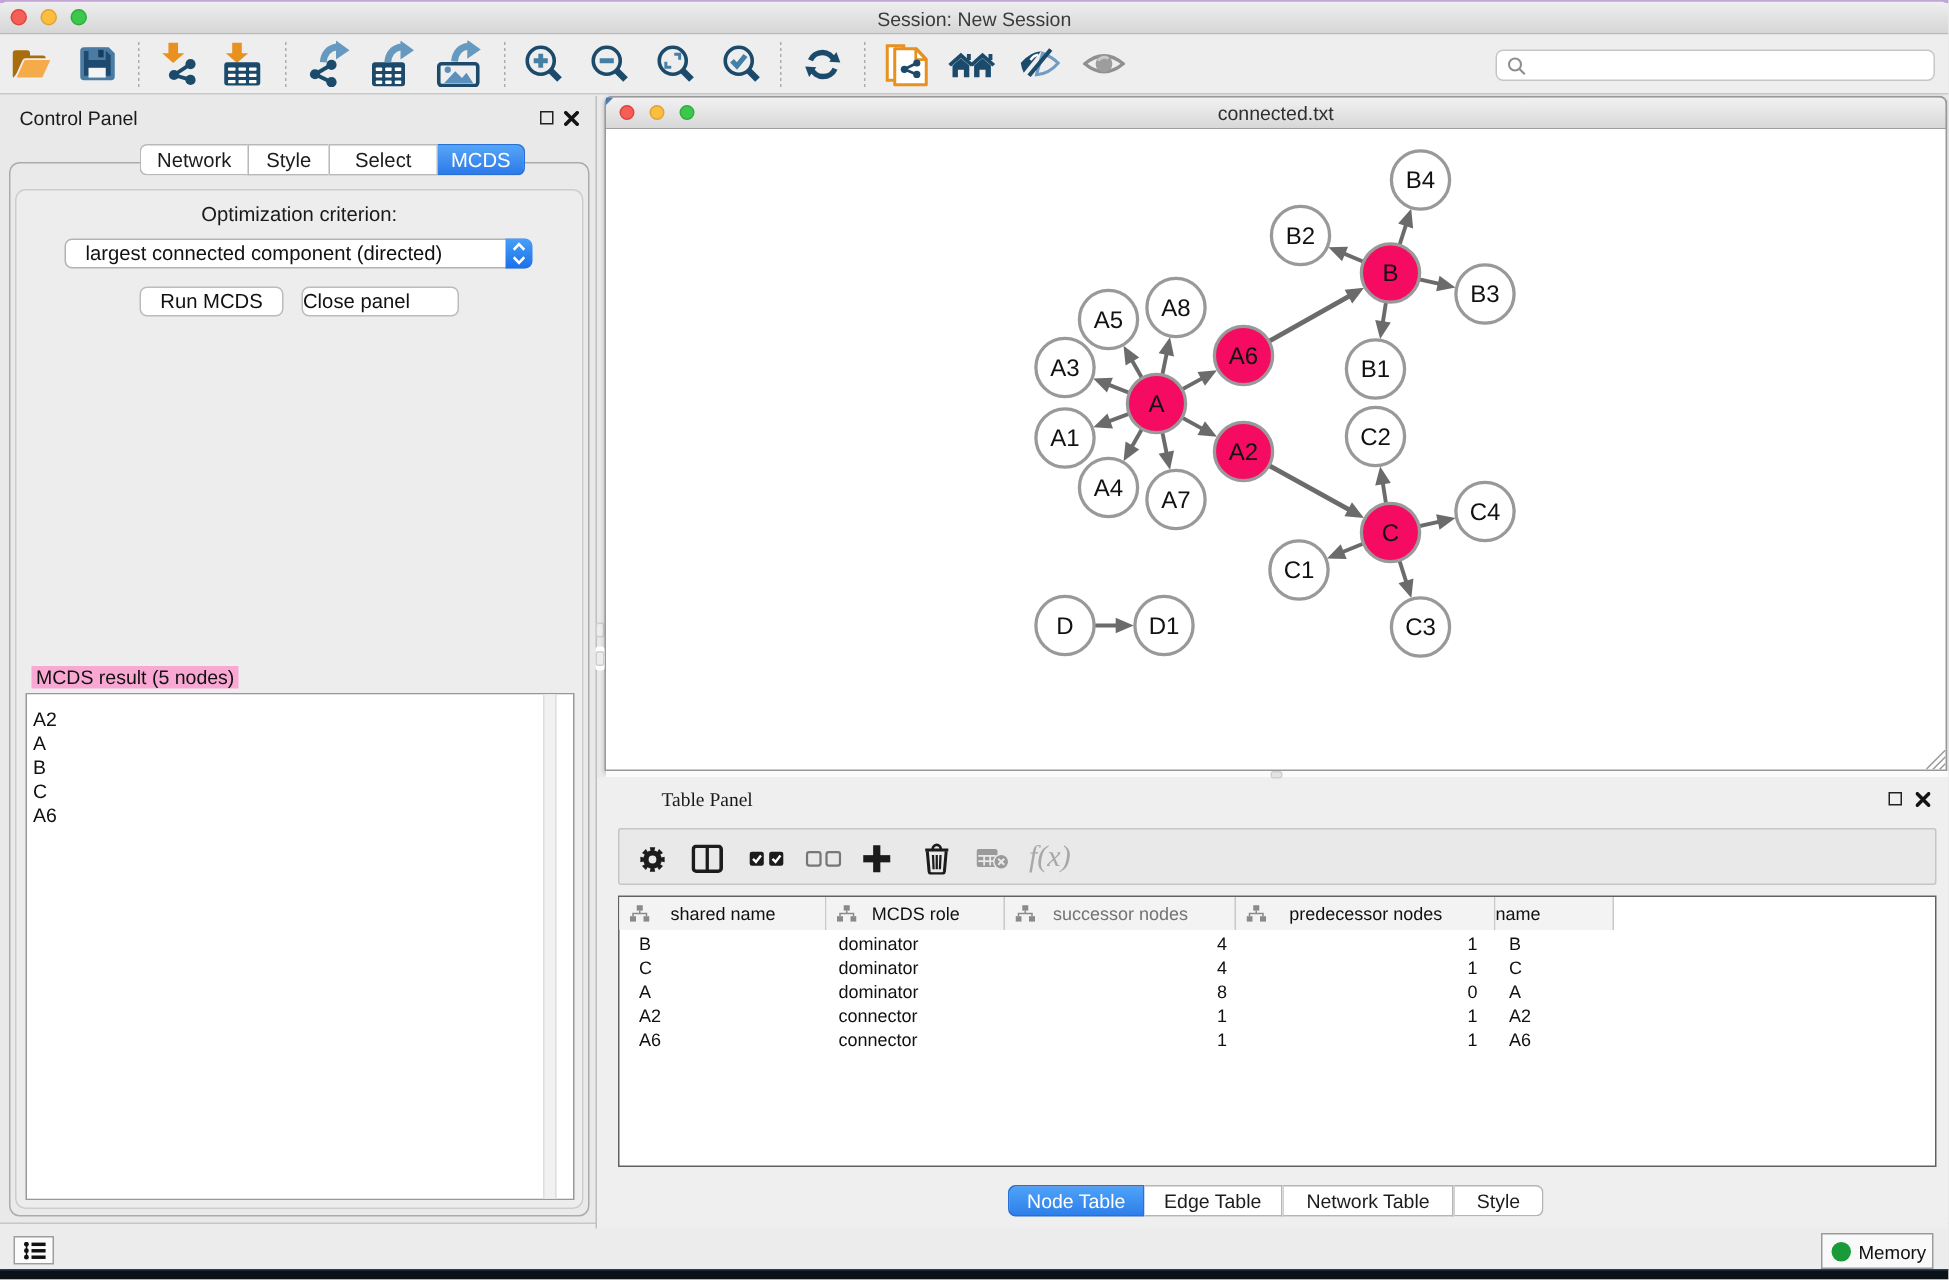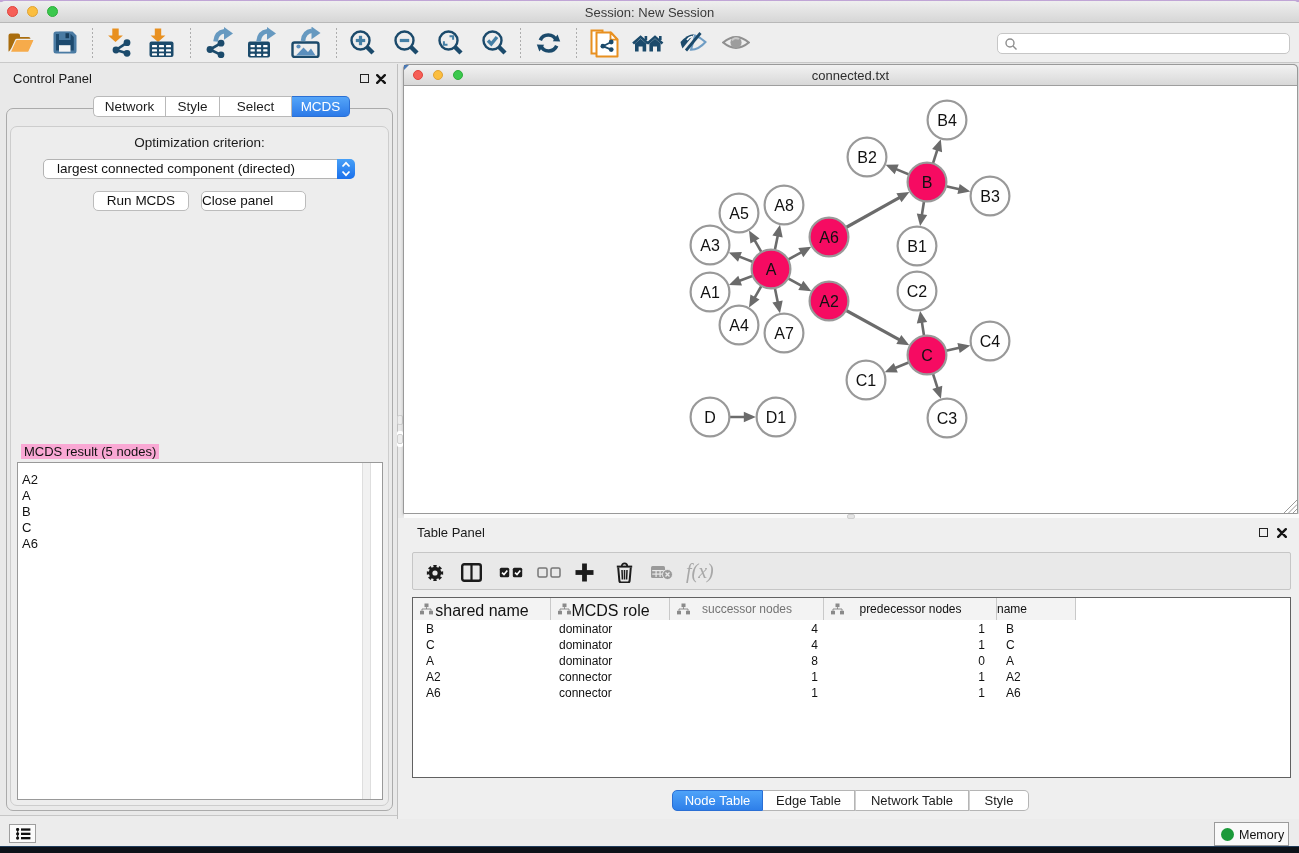--- a/index.html
+++ b/index.html
@@ -322,21 +322,21 @@
 <text x="917" y="296.5" font-family="Liberation Sans, sans-serif" font-size="16" fill="#111" text-anchor="middle">C2</text>
 <text x="990" y="346.5" font-family="Liberation Sans, sans-serif" font-size="16" fill="#111" text-anchor="middle">C4</text>
 <text x="866" y="385.5" font-family="Liberation Sans, sans-serif" font-size="16" fill="#111" text-anchor="middle">C1</text>
 <text x="947" y="423.5" font-family="Liberation Sans, sans-serif" font-size="16" fill="#111" text-anchor="middle">C3</text>
 <text x="710" y="422.5" font-family="Liberation Sans, sans-serif" font-size="16" fill="#111" text-anchor="middle">D</text>
 <text x="776" y="422.5" font-family="Liberation Sans, sans-serif" font-size="16" fill="#111" text-anchor="middle">D1</text>
 </svg>
 
 <div class="abs" style="left:398px;top:518px;width:901px;height:301px;background:#efefef;"></div>
 <div class="abs" style="left:404px;top:514px;width:895px;height:4px;background:#fbfbfb;"></div>
-<div class="abs" style="left:417px;top:525px;font-size:13px;color:#1a1a1a;">Table Panel</div>
+<div class="abs" style="left:441px;top:525px;font-size:13px;color:#1a1a1a;font-family:Liberation Serif, serif;">Table Panel</div>
 <div class="abs" style="left:1259px;top:528px;width:9px;height:9px;border:1.5px solid #222;"></div>
 <svg class="abs" style="left:1277px;top:528px;" width="10" height="10" viewBox="0 0 10 10">
     <path d="M1.2 1.2 L8.8 8.8 M8.8 1.2 L1.2 8.8" stroke="#141414" stroke-width="2.4" stroke-linecap="round"></path>
   </svg>
 
 <div class="abs" style="left:412px;top:552px;width:879px;height:38px;background:#e9e9e9;border:1px solid #c6c6c6;border-radius:2px;"></div>
 
 <div class="abs" style="left:412px;top:597px;width:879px;height:181px;background:#fff;border:1.5px solid #616161;"></div>
 <div class="abs" style="left:413px;top:598px;width:663px;height:22px;background:#f3f3f3;border-bottom:1px solid #bdbdbd;"></div>
 <svg class="abs" style="left:426px;top:564px;" width="18" height="18" viewBox="0 0 18 18">
@@ -391,33 +391,33 @@
       <rect x="1.2" y="4" width="11.6" height="1.2"></rect>
       <rect x="1.2" y="7.5" width="11.6" height="1.2"></rect>
       <rect x="4.5" y="4" width="1.2" height="7"></rect>
       <rect x="8.5" y="4" width="1.2" height="7"></rect>
     </g>
     <circle cx="16.5" cy="8.5" r="5" fill="#9a9a9a" stroke="#e9e9e9" stroke-width="1"></circle>
     <path d="M14.5 6.5 L18.5 10.5 M18.5 6.5 L14.5 10.5" stroke="#e9e9e9" stroke-width="1.4"></path>
   </svg>
 <div class="abs" style="left:686px;top:560px;font-family:'Liberation Serif',serif;font-style:italic;font-size:20px;color:#a8a8a8;">f(x)</div>
 <div class="abs" style="left:413px;top:598px;width:138px;height:22px;border-right:1px solid #c9c9c9;background:#f3f3f3;"></div>
-<div class="abs" style="left:413px;top:602px;width:138px;text-align:center;font-size:16px;color:#111;">shared name</div>
+<div class="abs" style="left:413px;top:602px;width:138px;text-align:center;font-size:12px;color:#111;">shared name</div>
 <svg class="abs" style="left:420px;top:603px;" width="13" height="12" viewBox="0 0 13 12">
     <g fill="#8a8a8a">
       <rect x="4.5" y="0.5" width="4" height="3.6"></rect>
       <rect x="0" y="7.8" width="4" height="3.6"></rect>
       <rect x="9" y="7.8" width="4" height="3.6"></rect>
     </g>
     <g stroke="#8a8a8a" fill="none" stroke-width="1">
       <path d="M6.5 4.2 V6 M2 7.8 V6 H11 V7.8"></path>
     </g>
   </svg>
 <div class="abs" style="left:551px;top:598px;width:119px;height:22px;border-right:1px solid #c9c9c9;background:#f3f3f3;"></div>
-<div class="abs" style="left:551px;top:602px;width:119px;text-align:center;font-size:16px;color:#111;">MCDS role</div>
+<div class="abs" style="left:551px;top:602px;width:119px;text-align:center;font-size:12px;color:#111;">MCDS role</div>
 <svg class="abs" style="left:558px;top:603px;" width="13" height="12" viewBox="0 0 13 12">
     <g fill="#8a8a8a">
       <rect x="4.5" y="0.5" width="4" height="3.6"></rect>
       <rect x="0" y="7.8" width="4" height="3.6"></rect>
       <rect x="9" y="7.8" width="4" height="3.6"></rect>
     </g>
     <g stroke="#8a8a8a" fill="none" stroke-width="1">
       <path d="M6.5 4.2 V6 M2 7.8 V6 H11 V7.8"></path>
     </g>
   </svg>

